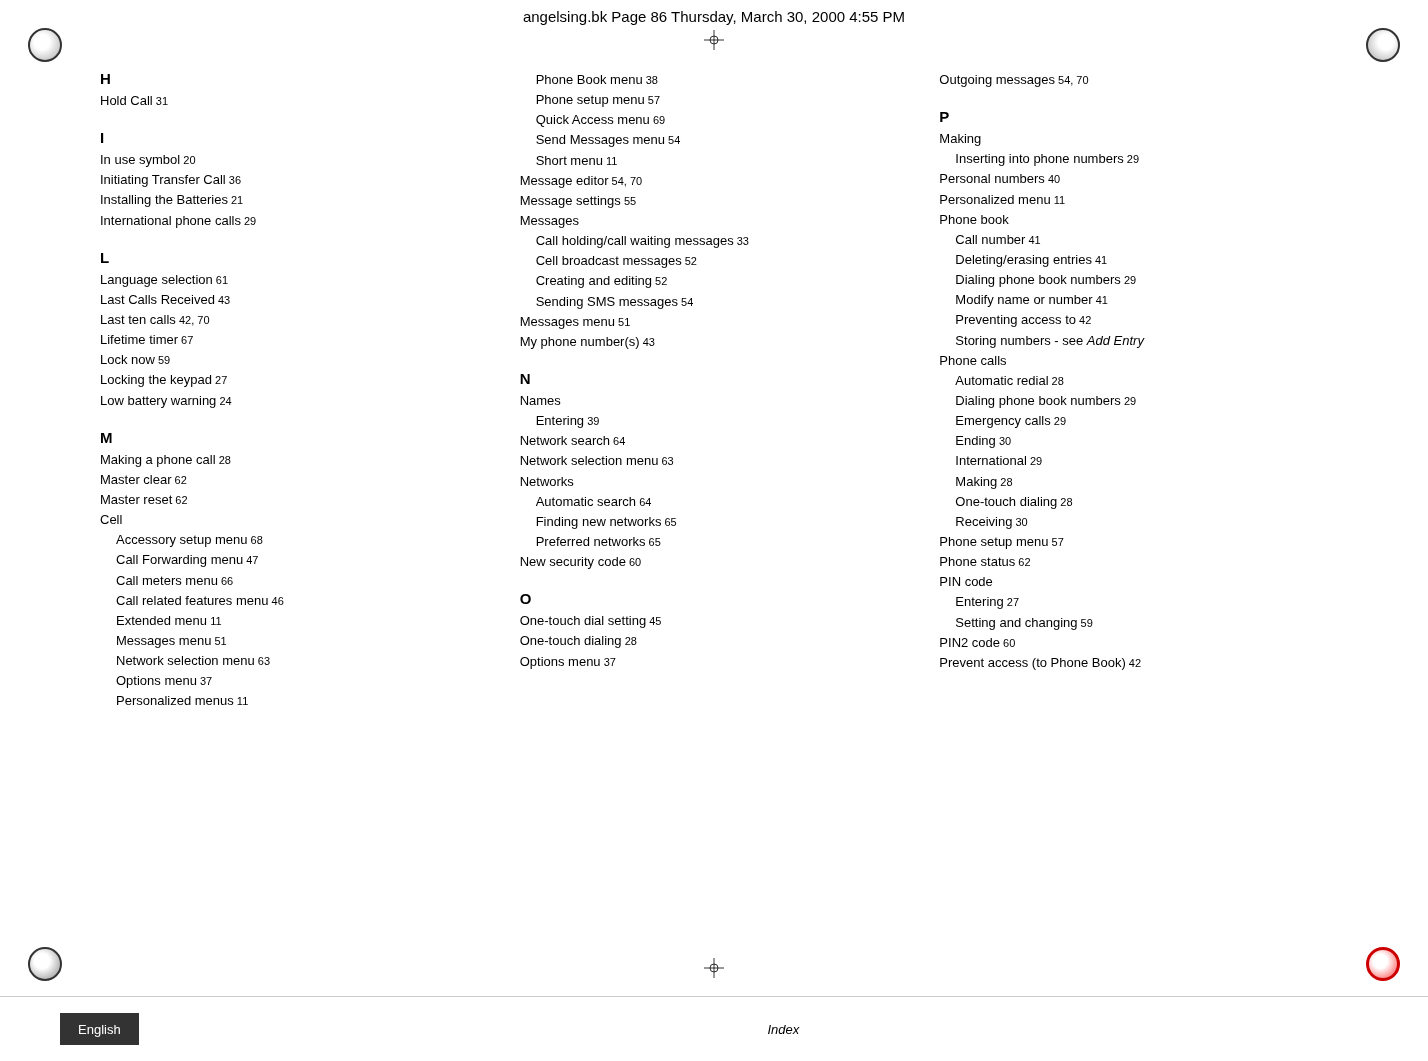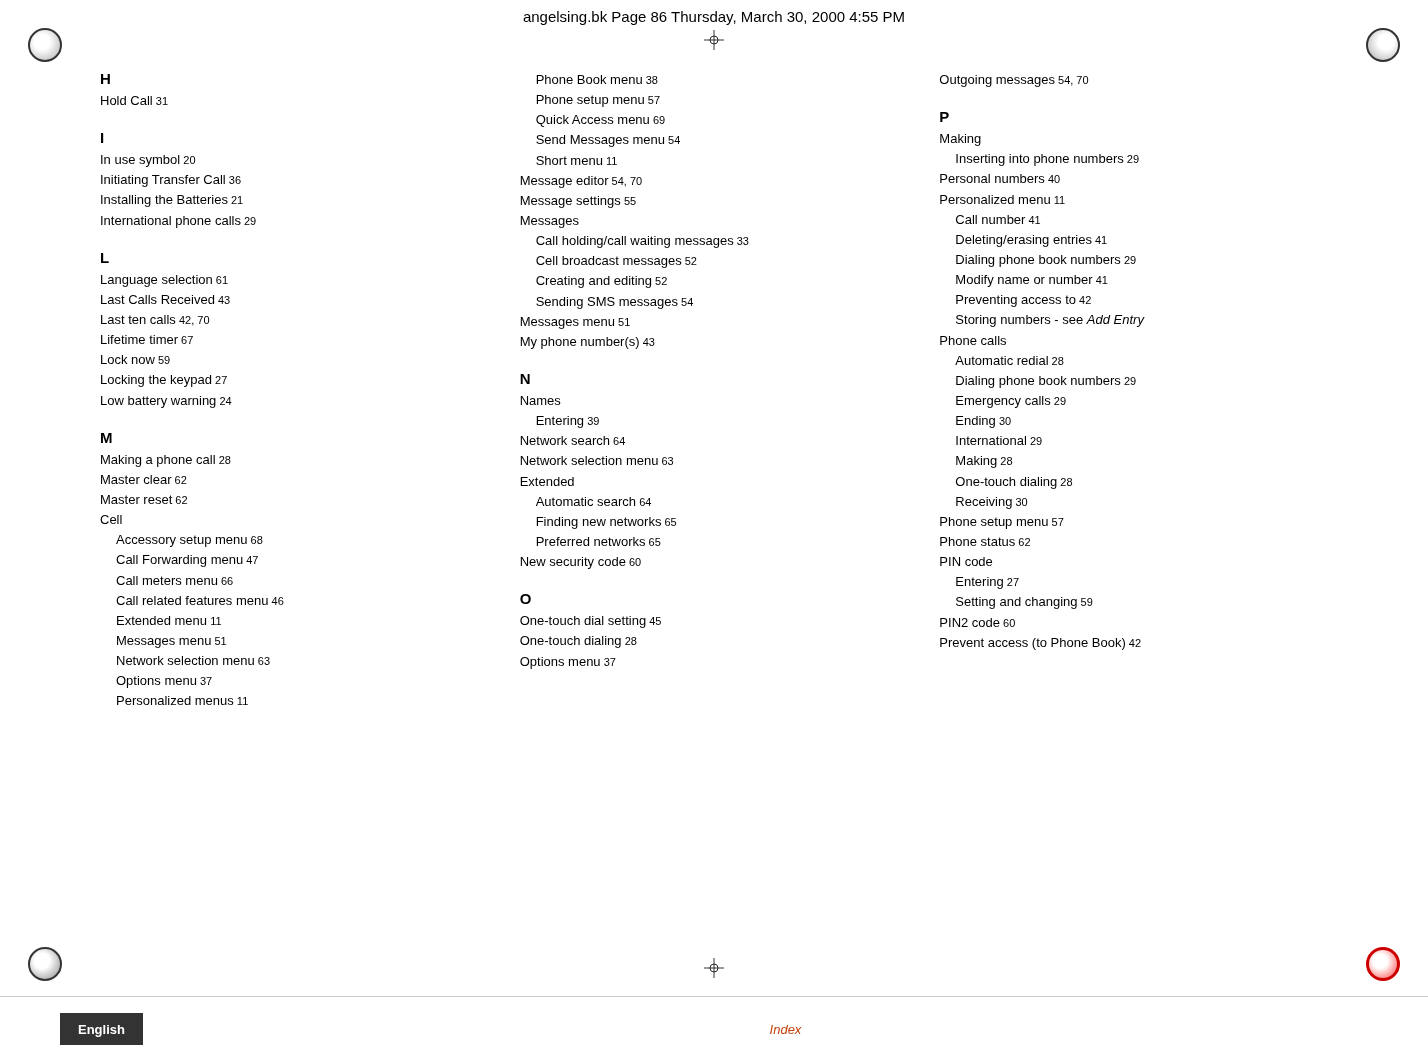--- a/index.html
+++ b/index.html
@@ -108,33 +108,33 @@
       display: flex;
       align-items: center;
       border-top: 1px solid #ccc;
     }
 
     .english-tab {
       background: #333333;
       color: #ffffff;
       padding: 16px 18px;
       font-size: 13px;
-      font-weight: bold;
+      font-weight: normal;
       margin-left: 60px;
       height: 28px;
       display: flex;
       align-items: center;
     }
 
     .bottom-title {
       flex: 1;
       text-align: center;
       font-size: 13px;
       font-style: italic;
-      color: #c2410c;
+      color: #000000;
     }
 
     
     .col-divider {
       width: 1px;
       background: transparent;
       margin: 0 5px;
     }
   </style>
 </head>
@@ -297,21 +297,21 @@
       <div class="entry">
         <span class="sub-entry">Entering<span class="entry-num">&nbsp;39</span></span>
       </div>
       <div class="entry">
         <span class="main-entry">Network search<span class="entry-num">&nbsp;64</span></span>
       </div>
       <div class="entry">
         <span class="main-entry">Network selection menu<span class="entry-num">&nbsp;63</span></span>
       </div>
       <div class="entry">
-        <span class="main-entry">Extended</span>
+        <span class="main-entry">Networks</span>
       </div>
       <div class="entry">
         <span class="sub-entry">Automatic search<span class="entry-num">&nbsp;64</span></span>
       </div>
       <div class="entry">
         <span class="sub-entry">Finding new networks<span class="entry-num">&nbsp;65</span></span>
       </div>
       <div class="entry">
         <span class="sub-entry">Preferred networks<span class="entry-num">&nbsp;65</span></span>
       </div>
@@ -339,20 +339,23 @@
         <span class="main-entry">Making</span>
       </div>
       <div class="entry">
         <span class="sub-entry">Inserting into phone numbers<span class="entry-num">&nbsp;29</span></span>
       </div>
       <div class="entry">
         <span class="main-entry">Personal numbers<span class="entry-num">&nbsp;40</span></span>
       </div>
       <div class="entry">
         <span class="main-entry">Personalized menu<span class="entry-num">&nbsp;11</span></span>
+      </div>
+      <div class="entry">
+        <span class="main-entry">Phone book</span>
       </div>
       <div class="entry">
         <span class="sub-entry">Call number<span class="entry-num">&nbsp;41</span></span>
       </div>
       <div class="entry">
         <span class="sub-entry">Deleting/erasing entries<span class="entry-num">&nbsp;41</span></span>
       </div>
       <div class="entry">
         <span class="sub-entry">Dialing phone book numbers<span class="entry-num">&nbsp;29</span></span>
       </div>

